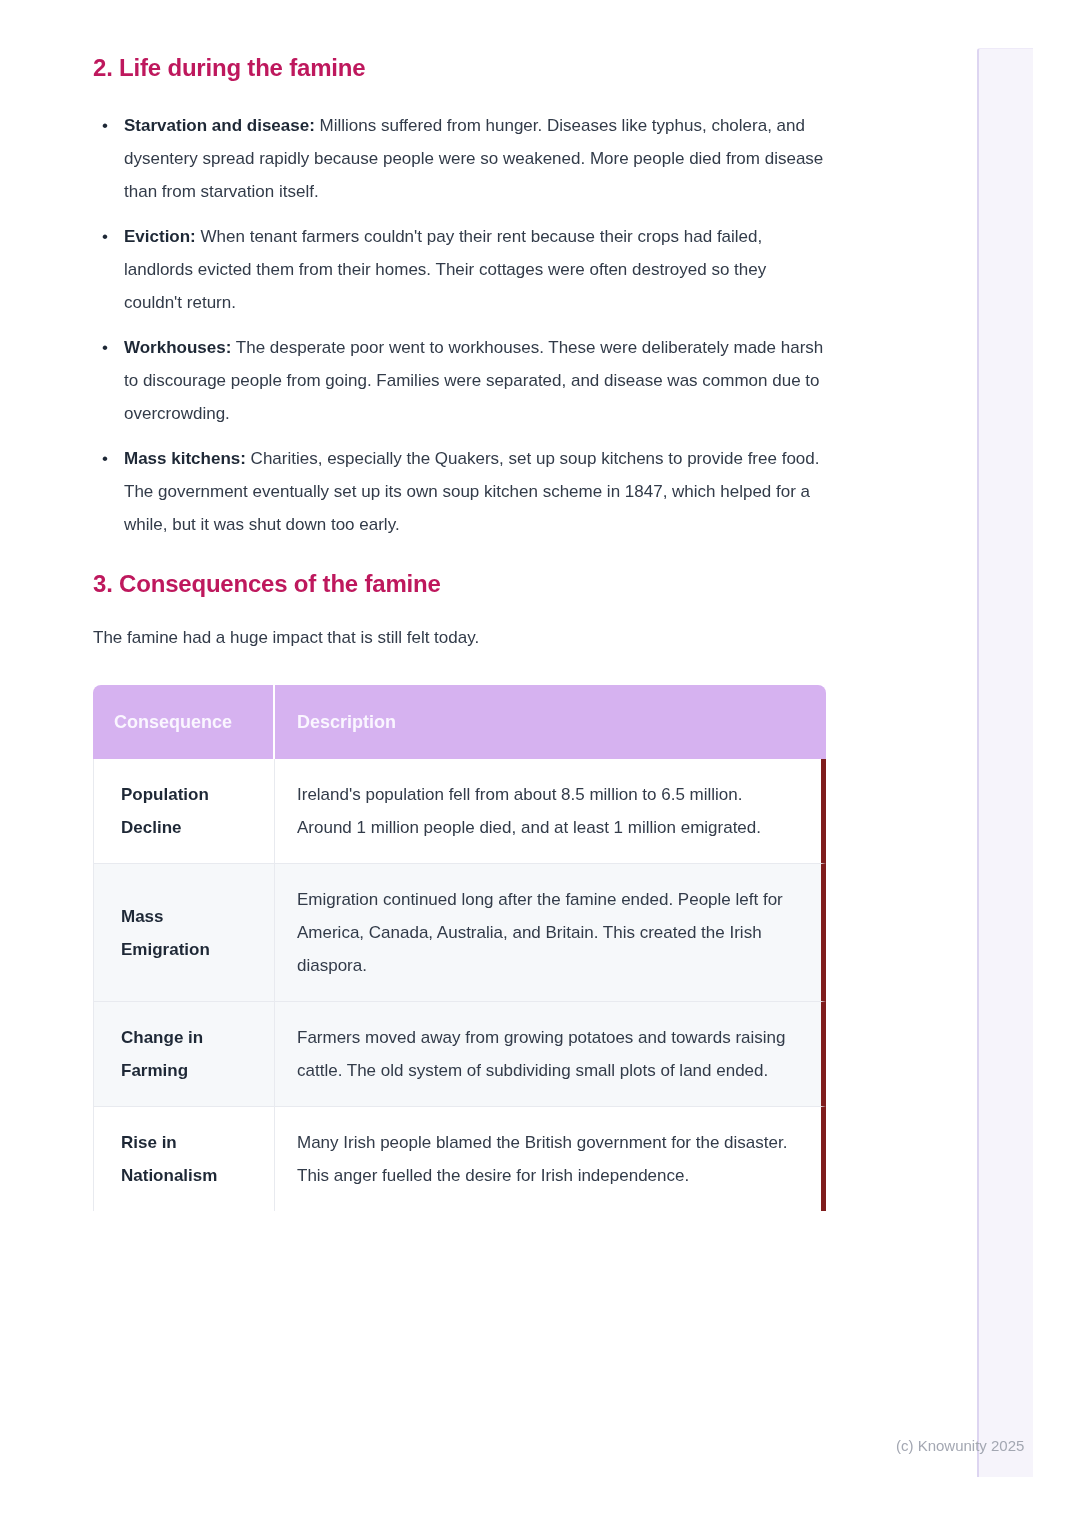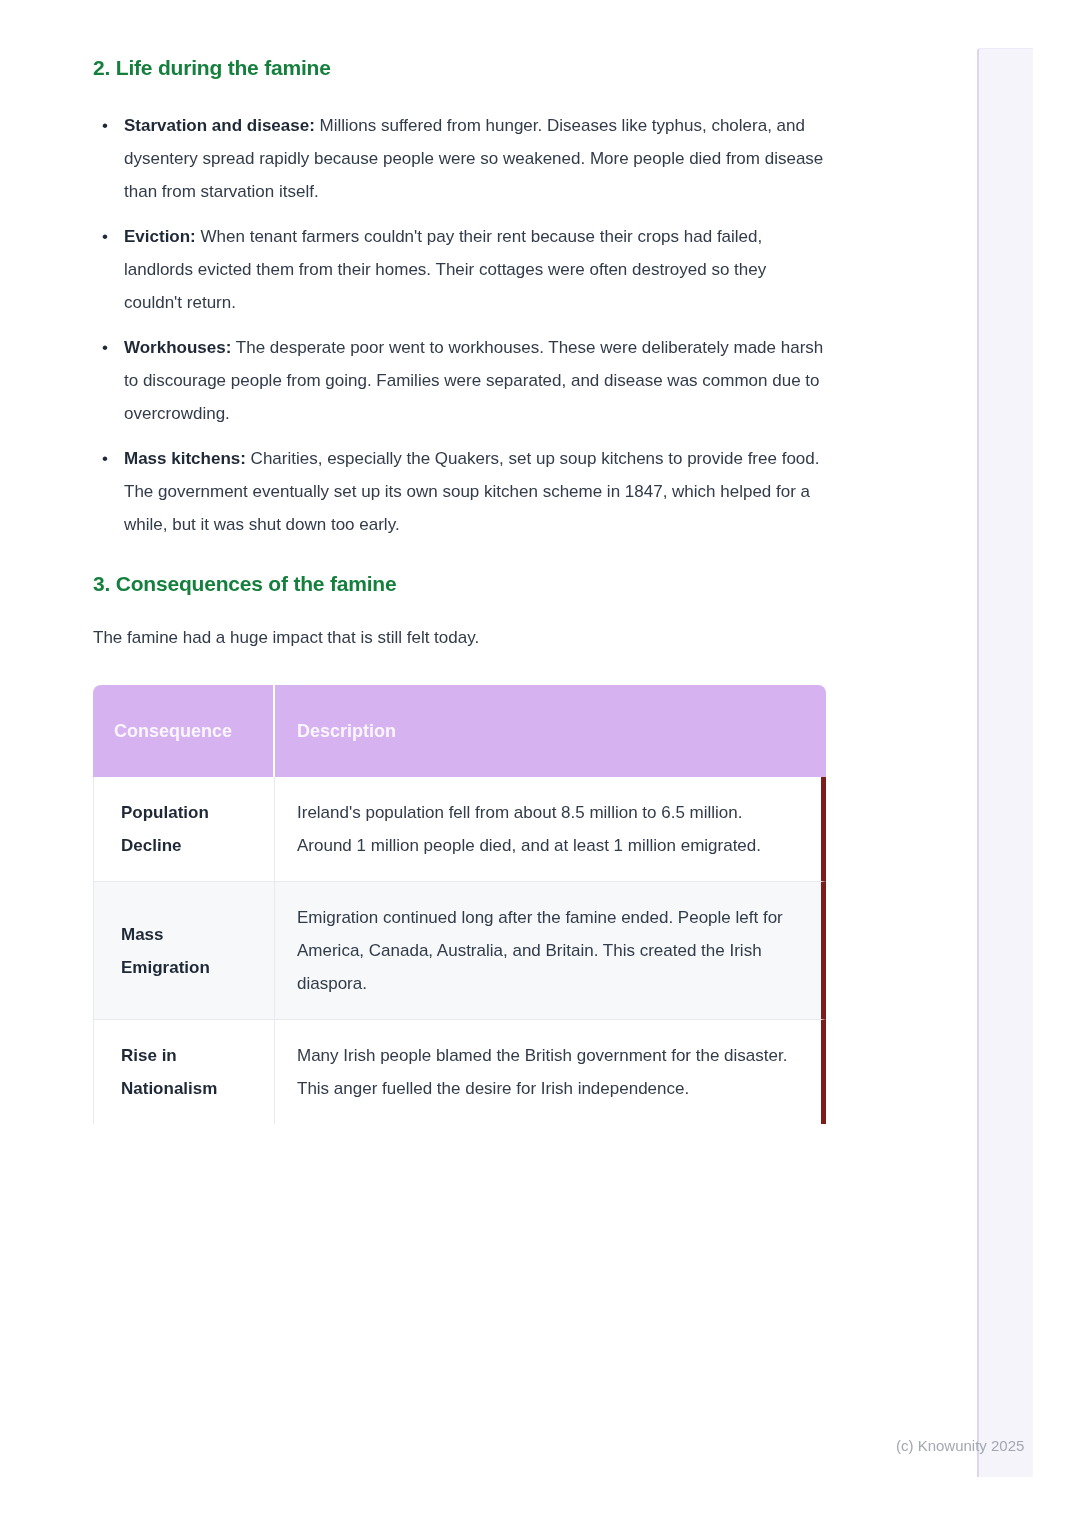--- a/index.html
+++ b/index.html
@@ -16,22 +16,22 @@
     width: 1080px; height: 1477px;
     background: #ffffff;
     overflow: hidden;
   }
   .content {
     position: absolute; left: 93px; top: 0;
     width: 733px;
     padding-top: 53px;
   }
   h2.section-heading {
-    font-size: 21px; line-height: 30px; font-weight: 700;
-    color: #15803d;
+    font-size: 24px; line-height: 30px; font-weight: 700;
+    color: #be185d;
     letter-spacing: -0.2px;
     margin: 0 0 26px 0;
   }
   h2.section-heading.second { margin-top: 28px; }
   ul.bullets { list-style: none; margin: 0; padding: 0; }
   ul.bullets li {
     position: relative;
     padding-left: 31px;
     margin-bottom: 12px;
     font-size: 17px; line-height: 33px;
@@ -50,21 +50,21 @@
     width: 733px;
     border-collapse: separate; border-spacing: 0;
     table-layout: fixed;
   }
   table.consequences th, table.consequences td { text-align: left; }
   th.col-consequence, td.col-consequence { width: 182px; }
   table.consequences thead th {
     background: #d6b2f0;
     color: #faf6ff;
     font-size: 18px; font-weight: 600;
-    height: 92px;
+    height: 74px;
     vertical-align: middle;
     padding: 0 0 0 21px;
   }
   table.consequences thead th:first-child {
     border-top-left-radius: 8px;
     border-right: 2px solid #ffffff;
   }
   table.consequences thead th:last-child {
     border-top-right-radius: 8px;
     padding-left: 22px;
@@ -140,20 +140,24 @@
       </thead>
       <tbody>
         <tr>
           <td class="col-consequence">Population Decline</td>
           <td class="col-description">Ireland's population fell from about 8.5 million to 6.5 million. Around 1 million people died, and at least 1 million emigrated.</td>
         </tr>
         <tr class="alt">
           <td class="col-consequence">Mass Emigration</td>
           <td class="col-description">Emigration continued long after the famine ended. People left for America, Canada, Australia, and Britain. This created the Irish diaspora.</td>
         </tr>
+        <tr class="alt">
+          <td class="col-consequence">Change in Farming</td>
+          <td class="col-description">Farmers moved away from growing potatoes and towards raising cattle. The old system of subdividing small plots of land ended.</td>
+        </tr>
         <tr>
           <td class="col-consequence">Rise in Nationalism</td>
           <td class="col-description">Many Irish people blamed the British government for the disaster. This anger fuelled the desire for Irish independence.</td>
         </tr>
       </tbody>
     </table>
 
   </main>
 
   <div class="scroll-strip"></div>

